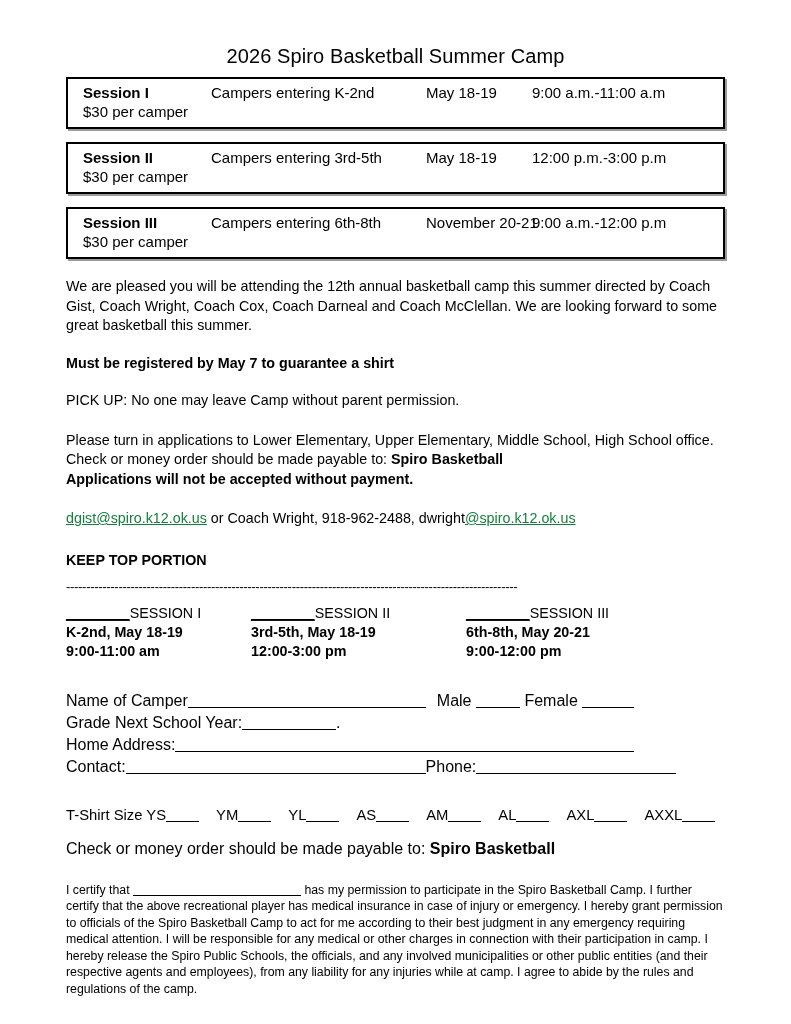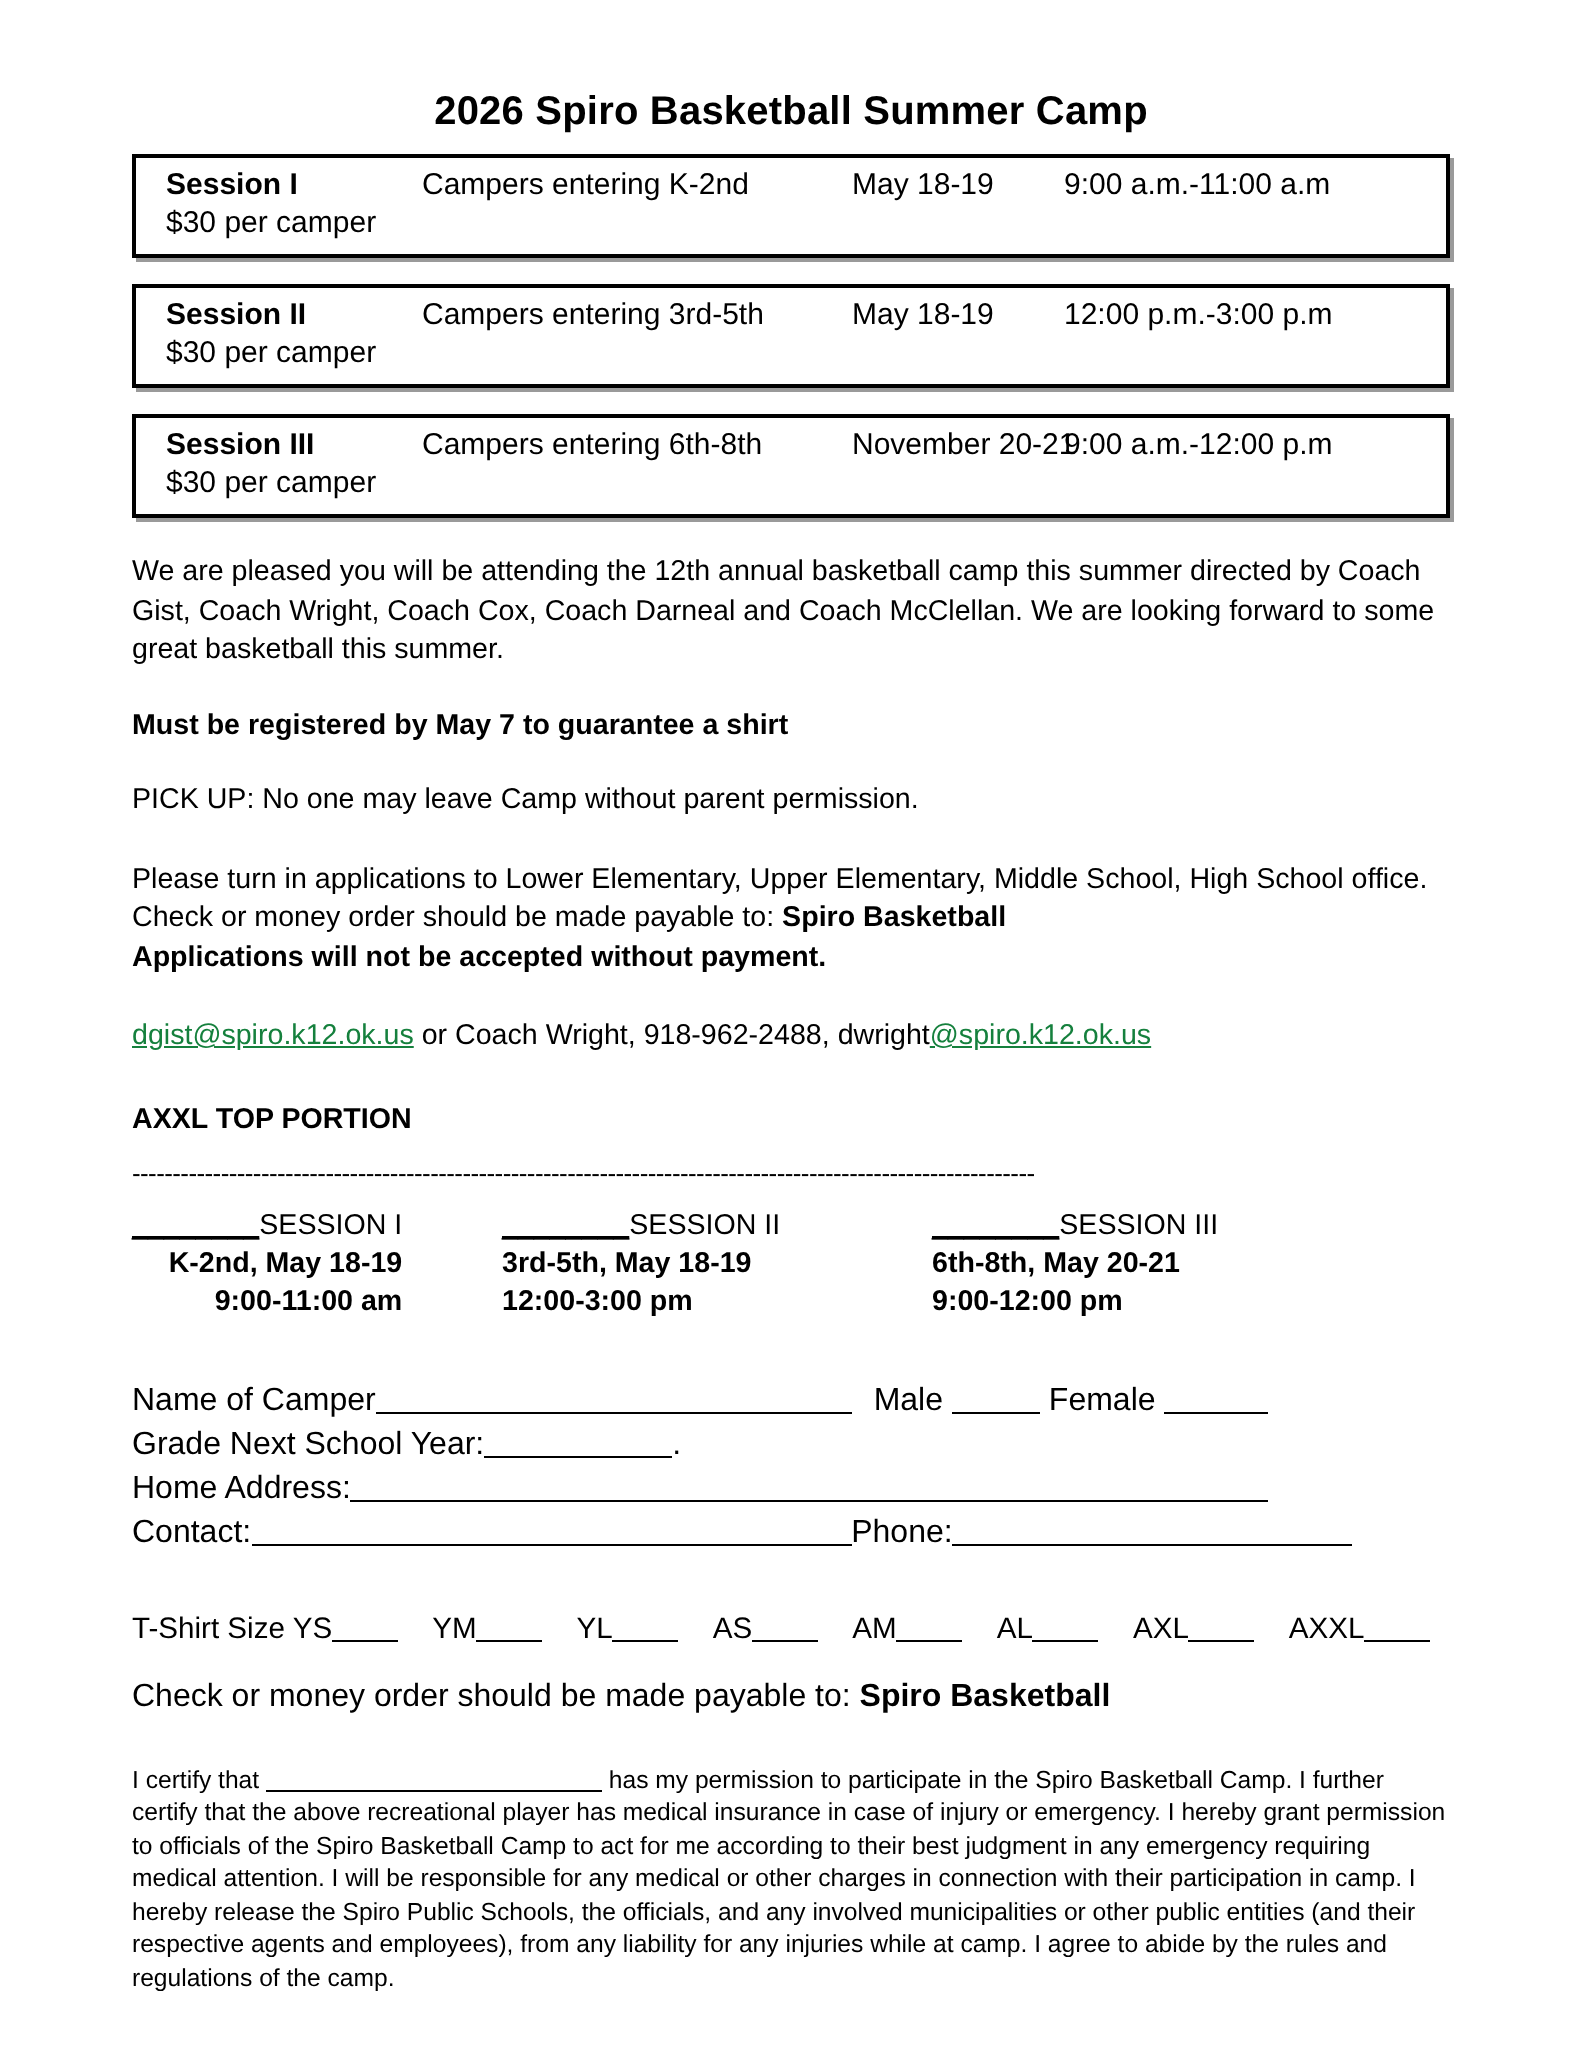--- a/index.html
+++ b/index.html
@@ -20,21 +20,21 @@
     width: 791px;
     height: 1024px;
     box-sizing: border-box;
     padding: 0 66px 0 66px;
   }
 
   
   .doc-title {
     text-align: center;
     font-size: 20px;
-    font-weight: 700;
+    font-weight: 400;
     letter-spacing: 0.1px;
     padding-top: 45px;
     margin: 0 0 10px 0;
     line-height: 1.1;
   }
 
   
   .session-box {
     border: 2px solid #000000;
     box-shadow: 2px 2px 0 0 #9a9a9a;
@@ -105,21 +105,21 @@
     position: relative;
     height: 58px;
     font-size: 14.3px;
     line-height: 19px;
   }
   .tear-col {
     position: absolute;
     top: 0;
     white-space: nowrap;
   }
-  .tear-col.col1 { left: 0px; text-align: right; }
+  .tear-col.col1 { left: 0px; }
   .tear-col.col2 { left: 185px; }
   .tear-col.col3 { left: 400px; }
   .tear-sess { font-weight: normal; }
   .tear-sess .ul { text-decoration: underline; }
   .tear-det { font-weight: bold; }
 
   
   .form-block { font-size: 16px; line-height: 22px; margin-top: 12px; }
   .form-row { white-space: nowrap; height: 22px; }
   .u {
@@ -222,21 +222,21 @@
   <p class="para">Please turn in applications to Lower Elementary, Upper Elementary, Middle School, High School office.</p>
   <p class="para"><span>Check or money order should be made payable to: </span><span class="b">Spiro Basketball</span></p>
   <p class="para b"> Applications will not be accepted without payment.</p>
 
   <div class="gap-20"></div>
 
   <p class="para"><a class="link" href="#">dgist@spiro.k12.ok.us</a><span> or Coach Wright, 918-962-2488, </span><span>dwright</span><a class="link" href="#">@spiro.k12.ok.us</a></p>
 
   <div class="gap-22"></div>
 
-  <div class="keep-head">AXXL TOP PORTION</div>
+  <div class="keep-head">KEEP TOP PORTION</div>
 
   <div class="gap-10"></div>
 
   <div class="dash-rule">----------------------------------------------------------------------------------------------------------------</div>
 
   <div class="gap-10"></div>
 
   <div class="tear-grid">
     <div class="tear-col col1">
       <div class="tear-sess"><span class="ul">________</span><span>SESSION I</span></div>

